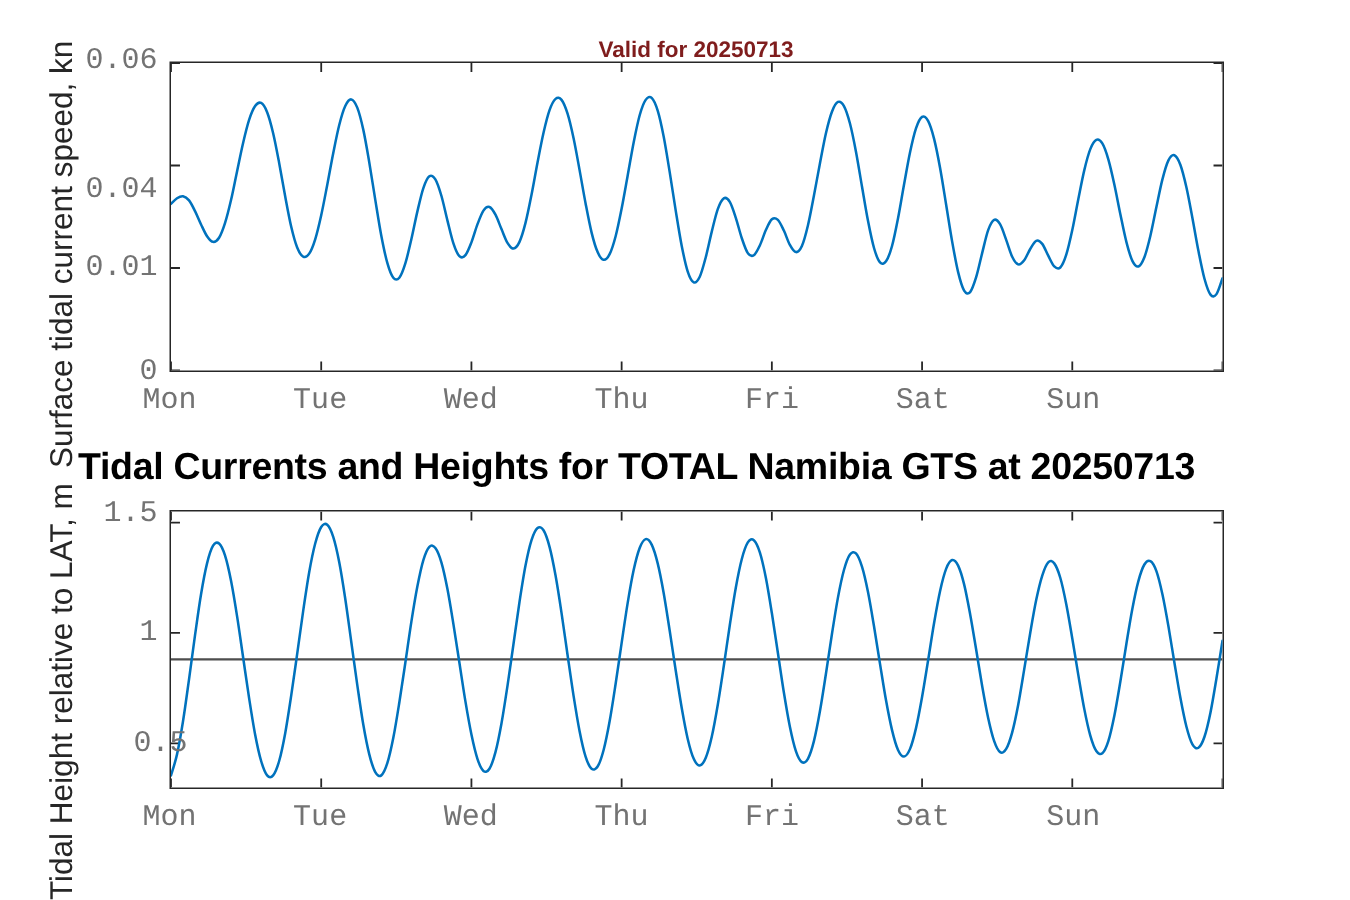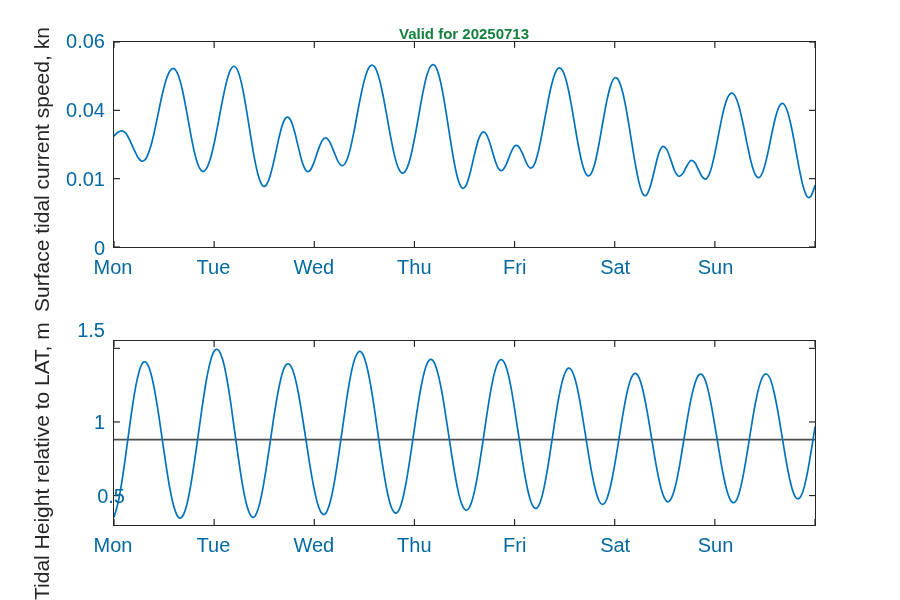--- a/index.html
+++ b/index.html
@@ -28,42 +28,42 @@
     background: #ffffff;
   }
   #axes-current { left: 113px; top: 41px; width: 703px; height: 207px; }
   #axes-height  { left: 113px; top: 340px; width: 703px; height: 186px; }
 
   .axes svg { display: block; width: 100%; height: 100%; }
 
   .tick-label {
     position: absolute;
     font-size: 20px;
-    color: #0369a1;
+    color: #737373;
     white-space: nowrap;
-    font-family: Liberation Sans, sans-serif;
+    font-family: Liberation Mono, monospace;
   }
   .ytick { text-align: right; transform: translateY(-50%); }
   .xtick { transform: translateX(-50%); }
 
   .axis-title-rot {
     position: absolute;
     font-size: 21px;
     color: #262626;
     white-space: nowrap;
     transform-origin: 0 0;
     transform: rotate(-90deg);
     font-family: "Liberation Sans", sans-serif;
   }
 
   .subplot-title {
     position: absolute;
     font-size: 15px;
     font-weight: bold;
-    color: #15803d;
+    color: #7f1d1d;
     white-space: nowrap;
     transform: translateX(-50%);
     font-family: "Liberation Sans", sans-serif;
   }
 
   .main-title {
     position: absolute;
     font-size: 25px;
     font-weight: bold;
     color: #000000;
@@ -135,36 +135,37 @@
         <line x1="703" y1="81.84000000000002" x2="697" y2="81.84000000000002" stroke="#262626" stroke-width="1.2"></line>
         <line x1="0" y1="7.439999999999998" x2="6" y2="7.439999999999998" stroke="#262626" stroke-width="1.2"></line>
         <line x1="703" y1="7.439999999999998" x2="697" y2="7.439999999999998" stroke="#262626" stroke-width="1.2"></line>
         <line x1="0" y1="99.69599999999998" x2="703" y2="99.69599999999998" stroke="#4D4D4D" stroke-width="1.6"></line>
         <path d="M 0.00 177.82 C 0.67 175.46, 2.68 169.76, 4.02 163.68 C 5.36 157.60, 6.70 149.79, 8.03 141.36 C 9.37 132.93, 10.71 122.76, 12.05 113.09 C 13.39 103.42, 14.73 92.88, 16.07 83.33 C 17.41 73.78, 18.75 63.86, 20.09 55.80 C 21.42 47.74, 22.76 40.42, 24.10 34.97 C 25.44 29.51, 26.78 25.30, 28.12 23.06 C 29.46 20.83, 30.80 20.46, 32.14 21.58 C 33.48 22.69, 34.82 25.54, 36.15 29.76 C 37.49 33.98, 38.83 40.05, 40.17 46.87 C 41.51 53.69, 42.85 62.12, 44.19 70.68 C 45.53 79.24, 46.87 89.03, 48.21 98.21 C 49.54 107.38, 50.88 117.06, 52.22 125.74 C 53.56 134.42, 54.90 143.22, 56.24 150.29 C 57.58 157.36, 58.92 163.56, 60.26 168.14 C 61.60 172.73, 62.94 176.20, 64.27 177.82 C 65.61 179.43, 66.95 179.43, 68.29 177.82 C 69.63 176.20, 70.97 172.86, 72.31 168.14 C 73.65 163.43, 74.99 156.86, 76.33 149.54 C 77.66 142.23, 79.00 133.18, 80.34 124.25 C 81.68 115.32, 83.02 105.52, 84.36 95.98 C 85.70 86.43, 87.04 76.14, 88.38 66.96 C 89.72 57.78, 91.06 48.48, 92.39 40.92 C 93.73 33.36, 95.07 26.66, 96.41 21.58 C 97.75 16.49, 99.09 12.52, 100.43 10.42 C 101.77 8.31, 103.11 7.81, 104.45 8.93 C 105.78 10.04, 107.12 12.90, 108.46 17.11 C 109.80 21.33, 111.14 27.28, 112.48 34.22 C 113.82 41.17, 115.16 49.85, 116.50 58.78 C 117.84 67.70, 119.18 78.12, 120.51 87.79 C 121.85 97.46, 123.19 107.51, 124.53 116.81 C 125.87 126.11, 127.21 135.78, 128.55 143.59 C 129.89 151.40, 131.23 158.35, 132.57 163.68 C 133.90 169.01, 135.24 173.23, 136.58 175.58 C 137.92 177.94, 139.26 178.81, 140.60 177.82 C 141.94 176.82, 143.28 173.85, 144.62 169.63 C 145.96 165.42, 147.30 159.34, 148.63 152.52 C 149.97 145.70, 151.31 137.14, 152.65 128.71 C 153.99 120.28, 155.33 110.98, 156.67 101.93 C 158.01 92.88, 159.35 82.96, 160.69 74.40 C 162.02 65.84, 163.36 57.54, 164.70 50.59 C 166.04 43.65, 167.38 37.20, 168.72 32.74 C 170.06 28.27, 171.40 25.17, 172.74 23.81 C 174.08 22.44, 175.42 22.82, 176.75 24.55 C 178.09 26.29, 179.43 29.64, 180.77 34.22 C 182.11 38.81, 183.45 45.14, 184.79 52.08 C 186.13 59.02, 187.47 67.58, 188.81 75.89 C 190.14 84.20, 191.48 93.25, 192.82 101.93 C 194.16 110.61, 195.50 119.91, 196.84 127.97 C 198.18 136.03, 199.52 143.84, 200.86 150.29 C 202.20 156.74, 203.54 162.56, 204.87 166.66 C 206.21 170.75, 207.55 173.72, 208.89 174.84 C 210.23 175.96, 211.57 175.46, 212.91 173.35 C 214.25 171.24, 215.59 167.28, 216.93 162.19 C 218.26 157.11, 219.60 150.29, 220.94 142.85 C 222.28 135.41, 223.62 126.48, 224.96 117.55 C 226.30 108.62, 227.64 98.70, 228.98 89.28 C 230.32 79.86, 231.66 69.81, 232.99 61.01 C 234.33 52.20, 235.67 43.40, 237.01 36.46 C 238.35 29.51, 239.69 23.56, 241.03 19.34 C 242.37 15.13, 243.71 12.28, 245.05 11.16 C 246.38 10.04, 247.72 10.54, 249.06 12.65 C 250.40 14.76, 251.74 18.72, 253.08 23.81 C 254.42 28.89, 255.76 35.71, 257.10 43.15 C 258.44 50.59, 259.78 59.52, 261.11 68.45 C 262.45 77.38, 263.79 87.42, 265.13 96.72 C 266.47 106.02, 267.81 115.69, 269.15 124.25 C 270.49 132.80, 271.83 141.24, 273.17 148.06 C 274.50 154.88, 275.84 160.95, 277.18 165.17 C 278.52 169.38, 279.86 172.24, 281.20 173.35 C 282.54 174.47, 283.88 173.97, 285.22 171.86 C 286.56 169.76, 287.90 165.79, 289.23 160.70 C 290.57 155.62, 291.91 148.80, 293.25 141.36 C 294.59 133.92, 295.93 124.87, 297.27 116.06 C 298.61 107.26, 299.95 97.59, 301.29 88.54 C 302.62 79.48, 303.96 69.94, 305.30 61.75 C 306.64 53.57, 307.98 45.63, 309.32 39.43 C 310.66 33.23, 312.00 28.02, 313.34 24.55 C 314.68 21.08, 316.02 18.97, 317.35 18.60 C 318.69 18.23, 320.03 19.59, 321.37 22.32 C 322.71 25.05, 324.05 29.51, 325.39 34.97 C 326.73 40.42, 328.07 47.49, 329.41 55.06 C 330.74 62.62, 332.08 71.67, 333.42 80.35 C 334.76 89.03, 336.10 98.46, 337.44 107.14 C 338.78 115.82, 340.12 124.74, 341.46 132.43 C 342.80 140.12, 344.14 147.56, 345.47 153.26 C 346.81 158.97, 348.15 163.68, 349.49 166.66 C 350.83 169.63, 352.17 171.24, 353.51 171.12 C 354.85 171.00, 356.19 169.14, 357.53 165.91 C 358.86 162.69, 360.20 157.73, 361.54 151.78 C 362.88 145.82, 364.22 138.14, 365.56 130.20 C 366.90 122.26, 368.24 113.09, 369.58 104.16 C 370.92 95.23, 372.26 85.44, 373.59 76.63 C 374.93 67.83, 376.27 58.78, 377.61 51.34 C 378.95 43.90, 380.29 37.08, 381.63 31.99 C 382.97 26.91, 384.31 22.94, 385.65 20.83 C 386.98 18.72, 388.32 18.23, 389.66 19.34 C 391.00 20.46, 392.34 23.31, 393.68 27.53 C 395.02 31.74, 396.36 37.82, 397.70 44.64 C 399.04 51.46, 400.38 60.02, 401.71 68.45 C 403.05 76.88, 404.39 86.30, 405.73 95.23 C 407.07 104.16, 408.41 113.71, 409.75 122.02 C 411.09 130.32, 412.43 138.51, 413.77 145.08 C 415.10 151.65, 416.44 157.48, 417.78 161.45 C 419.12 165.42, 420.46 168.02, 421.80 168.89 C 423.14 169.76, 424.48 169.01, 425.82 166.66 C 427.16 164.30, 428.50 160.08, 429.83 154.75 C 431.17 149.42, 432.51 142.23, 433.85 134.66 C 435.19 127.10, 436.53 118.05, 437.87 109.37 C 439.21 100.69, 440.55 91.14, 441.89 82.58 C 443.22 74.03, 444.56 65.22, 445.90 58.03 C 447.24 50.84, 448.58 44.27, 449.92 39.43 C 451.26 34.60, 452.60 30.88, 453.94 29.02 C 455.28 27.16, 456.62 26.91, 457.95 28.27 C 459.29 29.64, 460.63 32.86, 461.97 37.20 C 463.31 41.54, 464.65 47.62, 465.99 54.31 C 467.33 61.01, 468.67 69.32, 470.01 77.38 C 471.34 85.44, 472.68 94.36, 474.02 102.67 C 475.36 110.98, 476.70 119.78, 478.04 127.22 C 479.38 134.66, 480.72 141.73, 482.06 147.31 C 483.40 152.89, 484.74 157.73, 486.07 160.70 C 487.41 163.68, 488.75 165.29, 490.09 165.17 C 491.43 165.04, 492.77 163.18, 494.11 159.96 C 495.45 156.74, 496.79 151.65, 498.13 145.82 C 499.46 140.00, 500.80 132.56, 502.14 124.99 C 503.48 117.43, 504.82 108.75, 506.16 100.44 C 507.50 92.13, 508.84 82.96, 510.18 75.14 C 511.52 67.33, 512.86 59.64, 514.19 53.57 C 515.53 47.49, 516.87 42.16, 518.21 38.69 C 519.55 35.22, 520.89 33.11, 522.23 32.74 C 523.57 32.36, 524.91 33.73, 526.25 36.46 C 527.58 39.18, 528.92 43.65, 530.26 49.10 C 531.60 54.56, 532.94 61.88, 534.28 69.19 C 535.62 76.51, 536.96 84.94, 538.30 93.00 C 539.64 101.06, 540.98 109.86, 542.31 117.55 C 543.65 125.24, 544.99 132.93, 546.33 139.13 C 547.67 145.33, 549.01 150.91, 550.35 154.75 C 551.69 158.60, 553.03 161.32, 554.37 162.19 C 555.70 163.06, 557.04 162.19, 558.38 159.96 C 559.72 157.73, 561.06 153.76, 562.40 148.80 C 563.74 143.84, 565.08 137.27, 566.42 130.20 C 567.76 123.13, 569.10 114.45, 570.43 106.39 C 571.77 98.33, 573.11 89.65, 574.45 81.84 C 575.79 74.03, 577.13 65.97, 578.47 59.52 C 579.81 53.07, 581.15 47.37, 582.49 43.15 C 583.82 38.94, 585.16 35.59, 586.50 34.22 C 587.84 32.86, 589.18 33.23, 590.52 34.97 C 591.86 36.70, 593.20 40.05, 594.54 44.64 C 595.88 49.23, 597.22 55.68, 598.55 62.50 C 599.89 69.32, 601.23 77.62, 602.57 85.56 C 603.91 93.50, 605.25 102.18, 606.59 110.11 C 607.93 118.05, 609.27 126.36, 610.61 133.18 C 611.94 140.00, 613.28 146.32, 614.62 151.03 C 615.96 155.74, 617.30 159.46, 618.64 161.45 C 619.98 163.43, 621.32 164.05, 622.66 162.94 C 624.00 161.82, 625.34 158.97, 626.67 154.75 C 628.01 150.54, 629.35 144.34, 630.69 137.64 C 632.03 130.94, 633.37 122.64, 634.71 114.58 C 636.05 106.52, 637.39 97.46, 638.73 89.28 C 640.06 81.10, 641.40 72.54, 642.74 65.47 C 644.08 58.40, 645.42 51.83, 646.76 46.87 C 648.10 41.91, 649.44 37.94, 650.78 35.71 C 652.12 33.48, 653.46 32.74, 654.79 33.48 C 656.13 34.22, 657.47 36.46, 658.81 40.18 C 660.15 43.90, 661.49 49.60, 662.83 55.80 C 664.17 62.00, 665.51 69.69, 666.85 77.38 C 668.18 85.06, 669.52 93.87, 670.86 101.93 C 672.20 109.99, 673.54 118.54, 674.88 125.74 C 676.22 132.93, 677.56 139.87, 678.90 145.08 C 680.24 150.29, 681.58 154.63, 682.91 156.98 C 684.25 159.34, 685.59 160.08, 686.93 159.22 C 688.27 158.35, 689.61 155.74, 690.95 151.78 C 692.29 147.81, 693.63 141.98, 694.97 135.41 C 696.30 128.84, 697.64 120.40, 698.98 112.34 C 700.32 104.28, 702.33 91.26, 703.00 87.05" fill="none" stroke="#0072BD" stroke-width="1.7" stroke-linejoin="round" stroke-linecap="round"></path>
       </svg>
   </div>
 
   <div class="axis-title-rot" id="ylabel-height" style="left:30px; top:600px;">Tidal Height relative to LAT, m</div>
 
+  <div class="main-title" style="left:52px; top:297px;">Tidal Currents and Heights for TOTAL Namibia GTS at 20250713</div>
 
   <div id="tick-layer">
       <div class="tick-label ytick" style="left: 0px; top: 248px;;width:105px; left:0px;">0</div>
       <div class="tick-label ytick" style="left: 0px; top: 179px;;width:105px; left:0px;">0.01</div>
-      <div class="tick-label ytick" style="left: 0px; top: 110px;;width:105px; left:0px;">0.04</div>
+      <div class="tick-label ytick" style="left: 0px; top: 127px;;width:105px; left:0px;">0.04</div>
       <div class="tick-label ytick" style="left: 0px; top: 41px;;width:105px; left:0px;">0.06</div>
       <div class="tick-label xtick" style="left: 113px; top: 256px;">Mon</div>
       <div class="tick-label xtick" style="left: 213.429px; top: 256px;">Tue</div>
       <div class="tick-label xtick" style="left: 313.857px; top: 256px;">Wed</div>
       <div class="tick-label xtick" style="left: 414.286px; top: 256px;">Thu</div>
       <div class="tick-label xtick" style="left: 514.714px; top: 256px;">Fri</div>
       <div class="tick-label xtick" style="left: 615.143px; top: 256px;">Sat</div>
       <div class="tick-label xtick" style="left: 715.571px; top: 256px;">Sun</div>
       <div class="tick-label ytick" style="left: 0px; top: 496.24px;;width:105px; left:0px;margin-left:20px;">0.5</div>
       <div class="tick-label ytick" style="left: 0px; top: 421.84px;;width:105px; left:0px;">1</div>
-      <div class="tick-label ytick" style="left: 0px; top: 330px;;width:105px; left:0px;">1.5</div>
+      <div class="tick-label ytick" style="left: 0px; top: 343px;;width:105px; left:0px;">1.5</div>
       <div class="tick-label xtick" style="left: 113px; top: 534px;">Mon</div>
       <div class="tick-label xtick" style="left: 213.429px; top: 534px;">Tue</div>
       <div class="tick-label xtick" style="left: 313.857px; top: 534px;">Wed</div>
       <div class="tick-label xtick" style="left: 414.286px; top: 534px;">Thu</div>
       <div class="tick-label xtick" style="left: 514.714px; top: 534px;">Fri</div>
       <div class="tick-label xtick" style="left: 615.143px; top: 534px;">Sat</div>
       <div class="tick-label xtick" style="left: 715.571px; top: 534px;">Sun</div>
     </div>
 
 </div>

